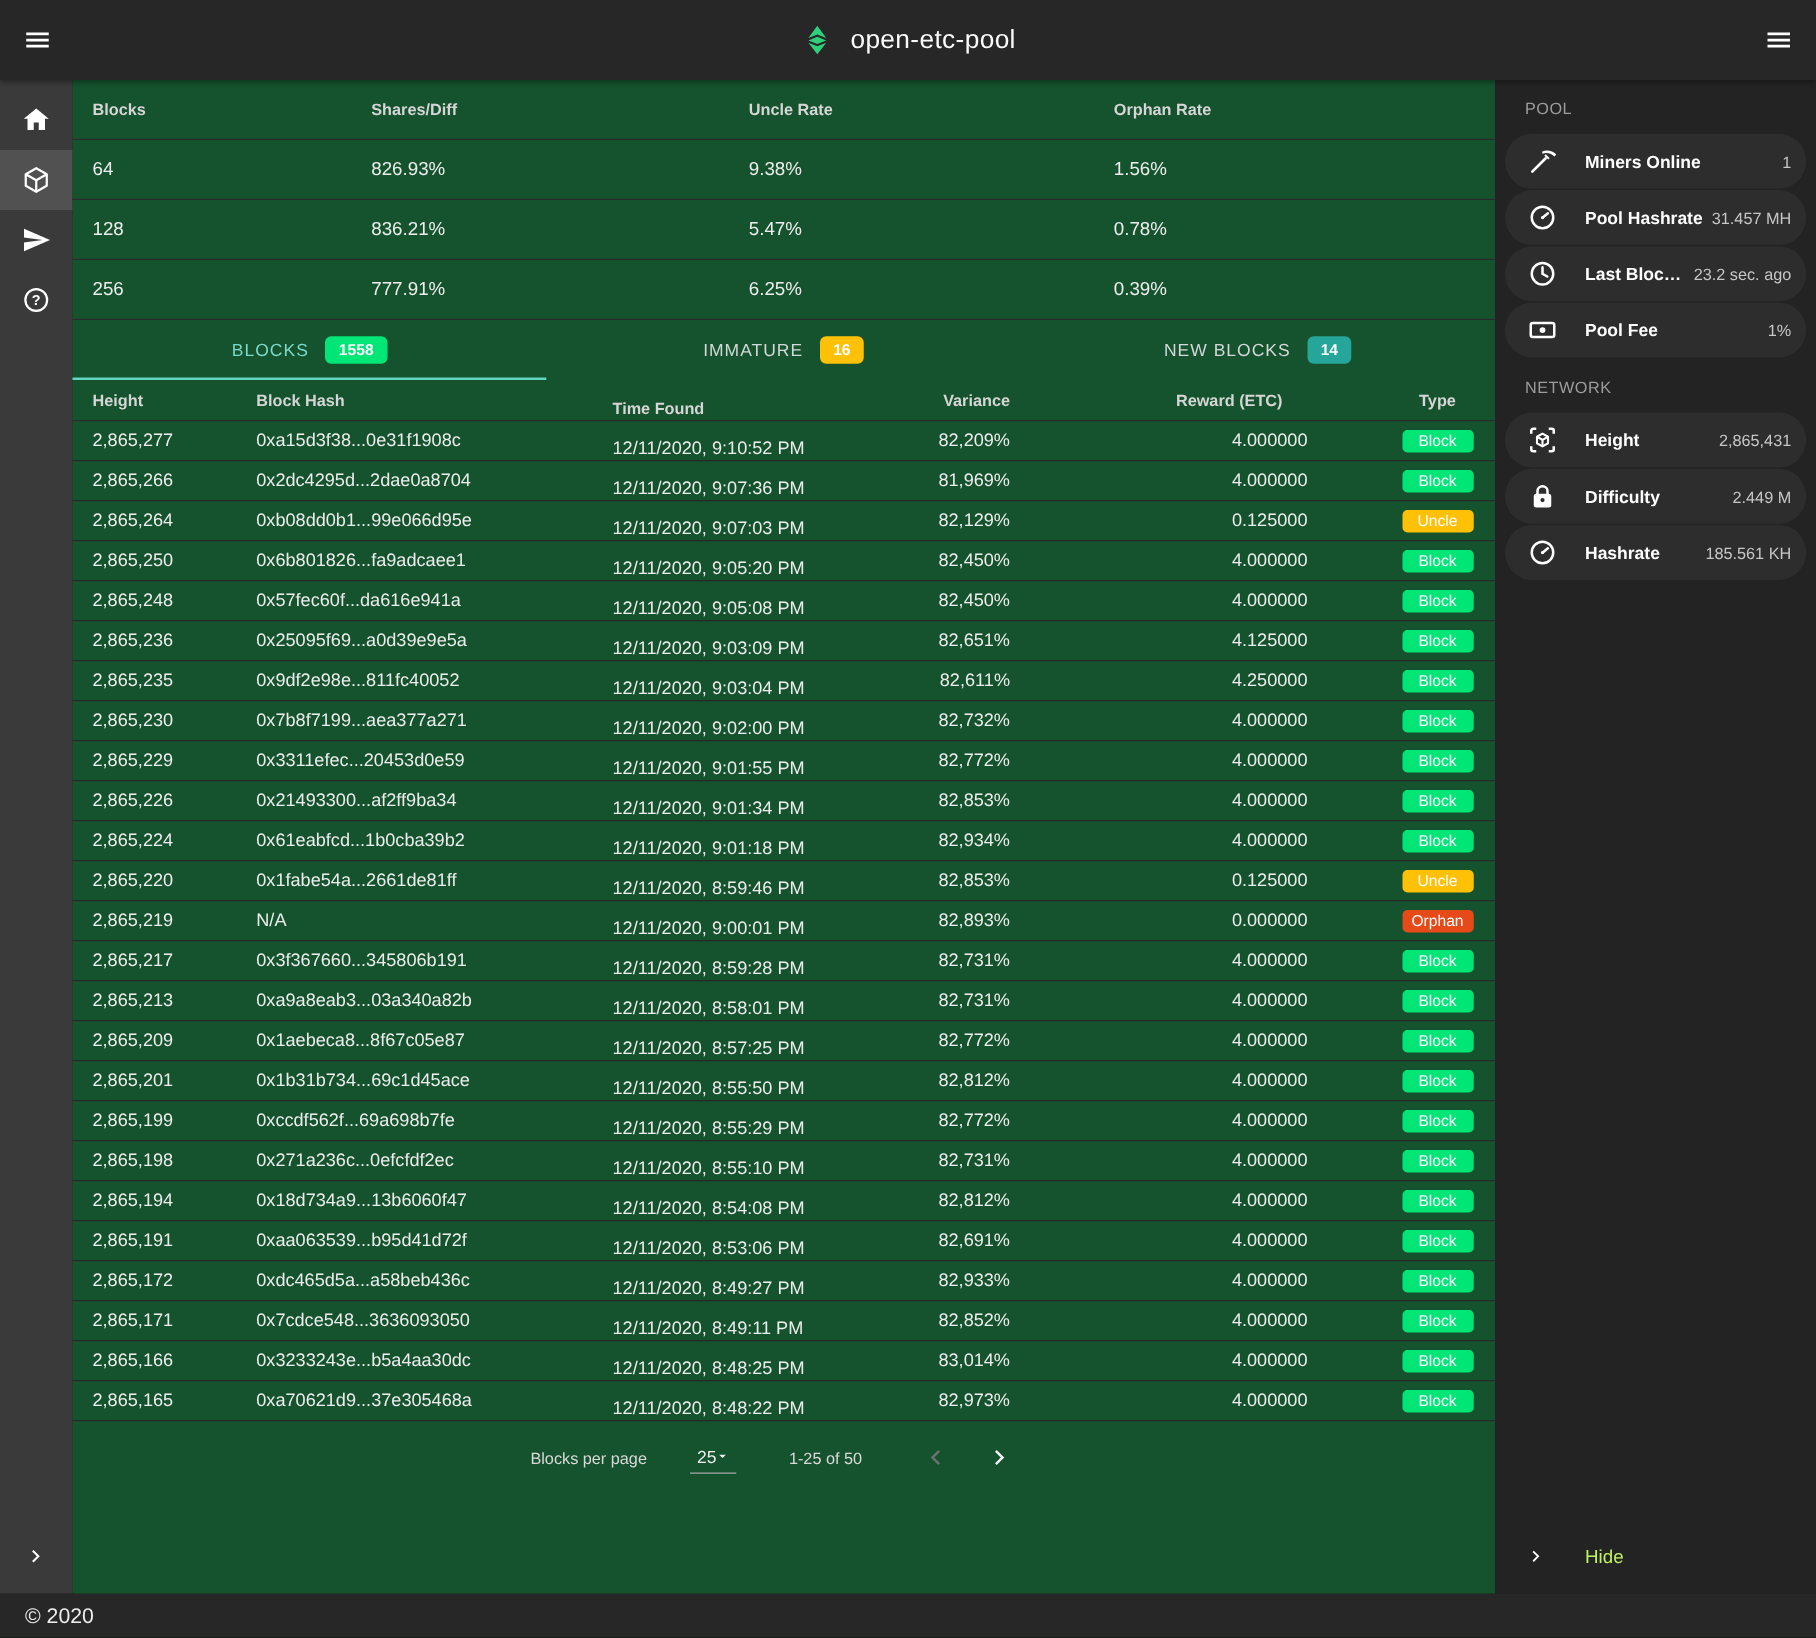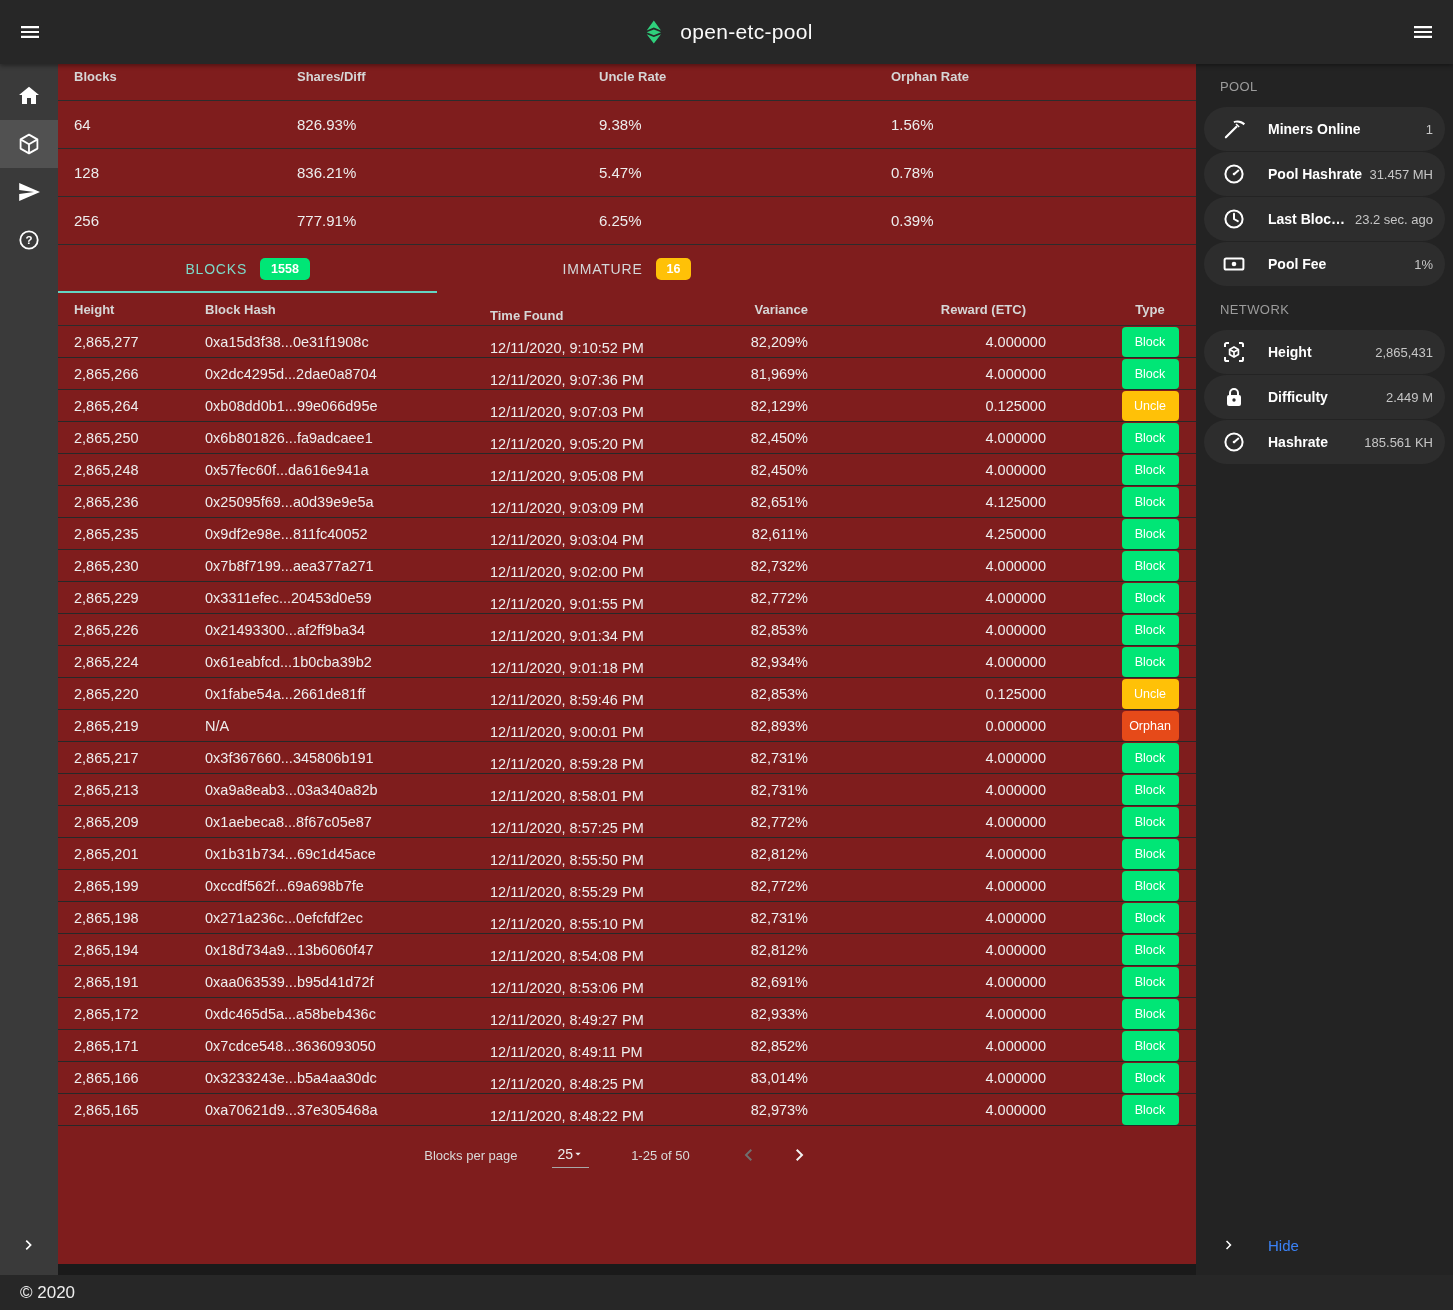--- a/index.html
+++ b/index.html
@@ -23,21 +23,21 @@
   
   .rail{position:absolute;left:0;top:64px;width:58px;height:1211px;background:#3a3a3a;}
   .rail-item{width:58px;height:48px;display:flex;align-items:center;justify-content:center;
              color:#fff;cursor:pointer;}
   .rail-item .icon{width:24px;height:24px;}
   .rail-items{padding-top:8px;}
   .rail-item.active{background:#515151;}
   .rail-collapse{position:absolute;bottom:6px;left:0;}
 
   
-  .main{position:absolute;left:58px;top:53px;width:1138px;height:1211px;background:#7f1d1d;}
+  .main{position:absolute;left:58px;top:64px;width:1138px;height:1211px;background:#14532d;}
   .stats-row{display:flex;height:48px;align-items:center;border-bottom:1px solid #2c2c2c;box-sizing:border-box;}
   .stats-row.head .scell{font-size:13px;font-weight:700;color:#d6d6d6;}
   .scell{font-size:15px;color:#ededed;box-sizing:border-box;padding-left:16px;}
   .st0{width:223px;}.st1{width:302px;}.st2{width:292px;}.st3{width:321px;}
 
   
   .tabs{position:relative;height:48px;display:flex;}
   .tab{width:33.333%;display:flex;align-items:center;justify-content:center;gap:13px;cursor:pointer;}
   .tab-label{font-size:14px;font-weight:500;letter-spacing:.8px;color:#d4d7d9;}
   .tab.active .tab-label{color:#7cd9c9;}
@@ -49,21 +49,21 @@
   .bt-row.head{height:33px;border-bottom:1px solid #2c2c2c;}
   .bcell{display:flex;align-items:center;box-sizing:border-box;font-size:14.5px;color:#ededed;}
   .bt-row.head .bcell{font-size:13px;font-weight:700;color:#d6d6d6;}
   .bh0{width:147px;padding-left:16px;}
   .bh1{width:285px;}
   .bh2{width:200px;margin-top:12px;}
   .bh3{width:118px;justify-content:flex-end;}
   .bh4{width:296px;justify-content:flex-end;padding-right:58px;}
   .bt-row.head .bh4{padding-right:78px;}
   .bh5{width:92px;justify-content:center;}
-  .badge{min-width:57px;height:30px;border-radius:4px;display:inline-flex;align-items:center;
+  .badge{min-width:57px;height:18px;border-radius:4px;display:inline-flex;align-items:center;
          justify-content:center;font-size:12.5px;font-weight:500;color:#fff;padding:0 6px;box-sizing:border-box;}
 
   
   .pagination{height:58px;display:flex;align-items:center;justify-content:center;
               padding-right:18px;font-size:13px;color:#d9d9d9;}
   .pp-label{margin-right:34px;}
   .pp-select{display:flex;align-items:center;gap:0;border-bottom:1px solid #a8a8a8;
              padding:4px 6px 5px 6px;cursor:pointer;}
   .pp-select .val{font-size:14px;color:#ededed;}
   .pp-select .icon{width:10px;height:10px;color:#ededed;}
@@ -77,21 +77,21 @@
   .section-label{padding:15px 0 13px 24px;font-size:13px;color:#9c9c9c;letter-spacing:.4px;}
   .pill{height:44px;margin:0 8px 1px 8px;border-radius:22px;background:#2d2d2d;
         display:flex;align-items:center;box-sizing:border-box;padding-right:12px;}
   .pill-icon{width:24px;height:24px;margin:0 22px 0 18px;color:#fff;flex:none;}
   .pill-label{font-size:14px;font-weight:700;color:#fff;white-space:nowrap;overflow:hidden;
               text-overflow:ellipsis;flex:0 1 auto;}
   .pill-value{margin-left:auto;padding-left:6px;font-size:13px;color:#c6c6c6;white-space:nowrap;}
   .hide-row{position:absolute;bottom:6px;left:0;width:100%;height:48px;display:flex;
             align-items:center;cursor:pointer;}
   .hide-row .icon{width:18px;height:18px;color:#fff;margin-left:24px;}
-  .hide-row .hide-label{margin-left:30px;font-size:15px;color:#3b82f6;}
+  .hide-row .hide-label{margin-left:30px;font-size:15px;color:#bef264;}
 
   
   .footer{position:absolute;left:0;bottom:0;width:100%;height:35px;background:#272727;
           display:flex;align-items:center;}
   .footer span{margin-left:20px;font-size:17px;color:#ededed;}
 </style>
 </head>
 <body>
 
 <div class="app">
@@ -195,20 +195,24 @@
     <div class="tabs" id="tabs">
       <div class="tab-underline"></div>
     <div class="tab active">
           <span class="tab-label">BLOCKS</span>
           <span class="tab-badge" style="background: rgb(0, 230, 118);">1558</span>
         </div>
         <div class="tab">
           <span class="tab-label">IMMATURE</span>
           <span class="tab-badge" style="background: rgb(255, 193, 7);">16</span>
         </div>
+        <div class="tab">
+          <span class="tab-label">NEW BLOCKS</span>
+          <span class="tab-badge" style="background: rgb(38, 166, 154);">14</span>
+        </div>
       </div>
 
     <section>
       <div class="bt-row head" id="bt-header">
           <span class="bcell bh0">Height</span>
           <span class="bcell bh1">Block Hash</span>
           <span class="bcell bh2">Time Found</span>
           <span class="bcell bh3">Variance</span>
           <span class="bcell bh4">Reward (ETC)</span>
           <span class="bcell bh5">Type</span>

